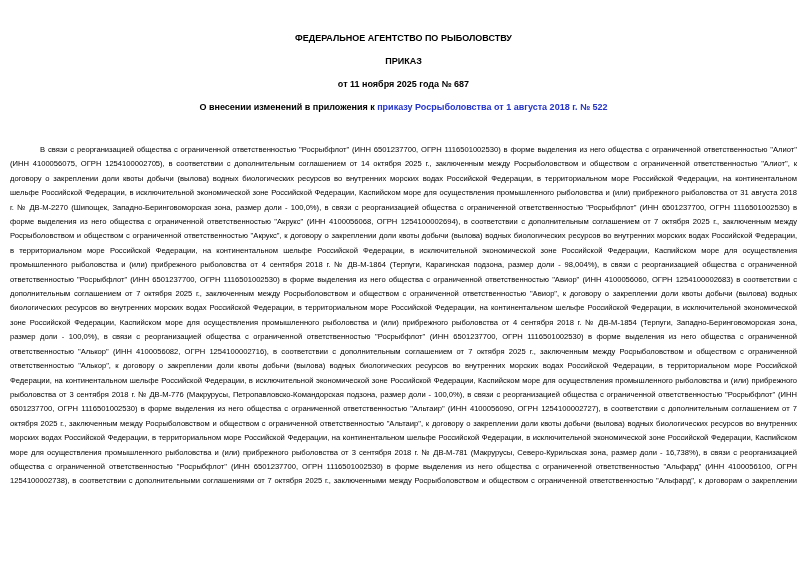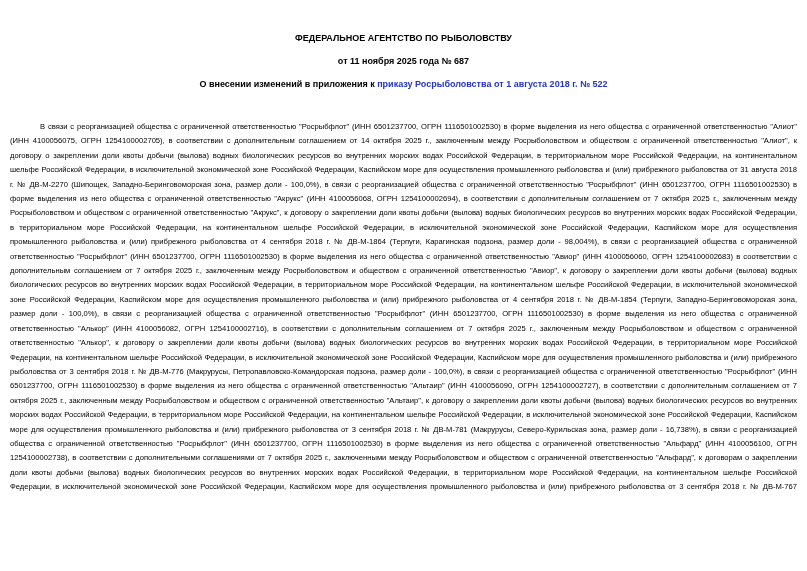--- a/index.html
+++ b/index.html
@@ -50,20 +50,21 @@
     word-spacing: 0.4px;
   }
 </style>
 </head>
 <body>
 
 <div class="page">
 
   <div class="doc-header">
     <div class="hline">ФЕДЕРАЛЬНОЕ АГЕНТСТВО ПО РЫБОЛОВСТВУ</div>
+    <div class="hline">ПРИКАЗ</div>
     <div class="hline">от 11 ноября 2025 года № 687</div>
   </div>
 
   <div class="doc-title">
     <span>О внесении изменений в приложения к </span><a class="order-link">приказу Росрыболовства от 1 августа 2018 г. № 522</a>
   </div>
 
   <div class="doc-body">
     <p>В связи с реорганизацией общества с ограниченной ответственностью "Росрыбфлот" (ИНН 6501237700, ОГРН 1116501002530) в форме выделения из него общества с ограниченной ответственностью "Алиот" (ИНН 4100056075, ОГРН 1254100002705), в соответствии с дополнительным соглашением от 14 октября 2025 г., заключенным между Росрыболовством и обществом с ограниченной ответственностью "Алиот", к договору о закреплении доли квоты добычи (вылова) водных биологических ресурсов во внутренних морских водах Российской Федерации, в территориальном море Российской Федерации, на континентальном шельфе Российской Федерации, в исключительной экономической зоне Российской Федерации, Каспийском море для осуществления промышленного рыболовства и (или) прибрежного рыболовства от 31 августа 2018 г. № ДВ-М-2270 (Шипощек, Западно-Беринговоморская зона, размер доли - 100,0%), в связи с реорганизацией общества с ограниченной ответственностью "Росрыбфлот" (ИНН 6501237700, ОГРН 1116501002530) в форме выделения из него общества с ограниченной ответственностью "Акрукс" (ИНН 4100056068, ОГРН 1254100002694), в соответствии с дополнительным соглашением от 7 октября 2025 г., заключенным между Росрыболовством и обществом с ограниченной ответственностью "Акрукс", к договору о закреплении доли квоты добычи (вылова) водных биологических ресурсов во внутренних морских водах Российской Федерации, в территориальном море Российской Федерации, на континентальном шельфе Российской Федерации, в исключительной экономической зоне Российской Федерации, Каспийском море для осуществления промышленного рыболовства и (или) прибрежного рыболовства от 4 сентября 2018 г. № ДВ-М-1864 (Терпуги, Карагинская подзона, размер доли - 98,004%), в связи с реорганизацией общества с ограниченной ответственностью "Росрыбфлот" (ИНН 6501237700, ОГРН 1116501002530) в форме выделения из него общества с ограниченной ответственностью "Авиор" (ИНН 4100056060, ОГРН 1254100002683) в соответствии с дополнительным соглашением от 7 октября 2025 г., заключенным между Росрыболовством и обществом с ограниченной ответственностью "Авиор", к договору о закреплении доли квоты добычи (вылова) водных биологических ресурсов во внутренних морских водах Российской Федерации, в территориальном море Российской Федерации, на континентальном шельфе Российской Федерации, в исключительной экономической зоне Российской Федерации, Каспийском море для осуществления промышленного рыболовства и (или) прибрежного рыболовства от 4 сентября 2018 г. № ДВ-М-1854 (Терпуги, Западно-Беринговоморская зона, размер доли - 100,0%), в связи с реорганизацией общества с ограниченной ответственностью "Росрыбфлот" (ИНН 6501237700, ОГРН 1116501002530) в форме выделения из него общества с ограниченной ответственностью "Алькор" (ИНН 4100056082, ОГРН 1254100002716), в соответствии с дополнительным соглашением от 7 октября 2025 г., заключенным между Росрыболовством и обществом с ограниченной ответственностью "Алькор", к договору о закреплении доли квоты добычи (вылова) водных биологических ресурсов во внутренних морских водах Российской Федерации, в территориальном море Российской Федерации, на континентальном шельфе Российской Федерации, в исключительной экономической зоне Российской Федерации, Каспийском море для осуществления промышленного рыболовства и (или) прибрежного рыболовства от 3 сентября 2018 г. № ДВ-М-776 (Макрурусы, Петропавловско-Командорская подзона, размер доли - 100,0%), в связи с реорганизацией общества с ограниченной ответственностью "Росрыбфлот" (ИНН 6501237700, ОГРН 1116501002530) в форме выделения из него общества с ограниченной ответственностью "Альтаир" (ИНН 4100056090, ОГРН 1254100002727), в соответствии с дополнительным соглашением от 7 октября 2025 г., заключенным между Росрыболовством и обществом с ограниченной ответственностью "Альтаир", к договору о закреплении доли квоты добычи (вылова) водных биологических ресурсов во внутренних морских водах Российской Федерации, в территориальном море Российской Федерации, на континентальном шельфе Российской Федерации, в исключительной экономической зоне Российской Федерации, Каспийском море для осуществления промышленного рыболовства и (или) прибрежного рыболовства от 3 сентября 2018 г. № ДВ-М-781 (Макрурусы, Северо-Курильская зона, размер доли - 16,738%), в связи с реорганизацией общества с ограниченной ответственностью "Росрыбфлот" (ИНН 6501237700, ОГРН 1116501002530) в форме выделения из него общества с ограниченной ответственностью "Альфард" (ИНН 4100056100, ОГРН 1254100002738), в соответствии с дополнительными соглашениями от 7 октября 2025 г., заключенными между Росрыболовством и обществом с ограниченной ответственностью "Альфард", к договорам о закреплении доли квоты добычи (вылова) водных биологических ресурсов во внутренних морских водах Российской Федерации, в территориальном море Российской Федерации, на континентальном шельфе Российской Федерации, в исключительной экономической зоне Российской Федерации, Каспийском море для осуществления промышленного рыболовства и (или) прибрежного рыболовства от 3 сентября 2018 г. № ДВ-М-767 (Макрурусы, Камчатско-Курильская подзона, размер доли - 3,844%) и от 31 августа 2018 г. № ДВ-М-786 (Макрурусы, Северо-Курильская зона, размер доли - 3,780%), в связи с реорганизацией общества с ограниченной ответственностью "Росрыбфлот" (ИНН 6501237700, ОГРН 1116501002530) в форме выделения из него общества с ограниченной ответственностью "Арктур" (ИНН 4100056117, ОГРН 1254100002749), в соответствии с дополнительными соглашениями от 7 октября 2025 г., заключенными между Росрыболовством и обществом с ограниченной ответственностью "Арктур", к договорам о закреплении доли квоты добычи (вылова) водных биологических ресурсов во внутренних морских водах Российской Федерации, в территориальном море Российской Федерации, на континентальном шельфе Российской Федерации, в исключительной экономической зоне Российской Федерации, Каспийском море для осуществления промышленного рыболовства и (или) прибрежного рыболовства от 30 августа 2018 г. № ДВ-М-1320 (Минтай, Чукотская зона, размер доли - 23,112%) и от 27 августа 2018 г. № ДВ-М-865 (Минтай, Западно-Беринговоморская зона, размер доли - 3,414%), в связи с реорганизацией общества с ограниченной ответственностью "Росрыбфлот" (ИНН 6501237700, ОГРН 1116501002530) в форме выделения из него общества с ограниченной ответственностью "Кайтос" (ИНН 4100056131, ОГРН 1254100002760), в соответствии с дополнительным соглашением от 7 октября 2025 г., заключенным между Росрыболовством и обществом с ограниченной ответственностью "Кайтос", к договору о закреплении доли квоты добычи (вылова) водных биологических ресурсов во внутренних морских водах Российской Федерации, в территориальном море Российской Федерации, на континентальном шельфе Российской Федерации, в исключительной экономической зоне Российской Федерации, Каспийском море для осуществления промышленного рыболовства и (или) прибрежного рыболовства от 31 августа 2018 г. № ДВ-М-1969 (Треска, Западно-Беринговоморская зона, размер доли - 13,481%), в связи с реорганизацией общества с ограниченной ответственностью</p>
   </div>

